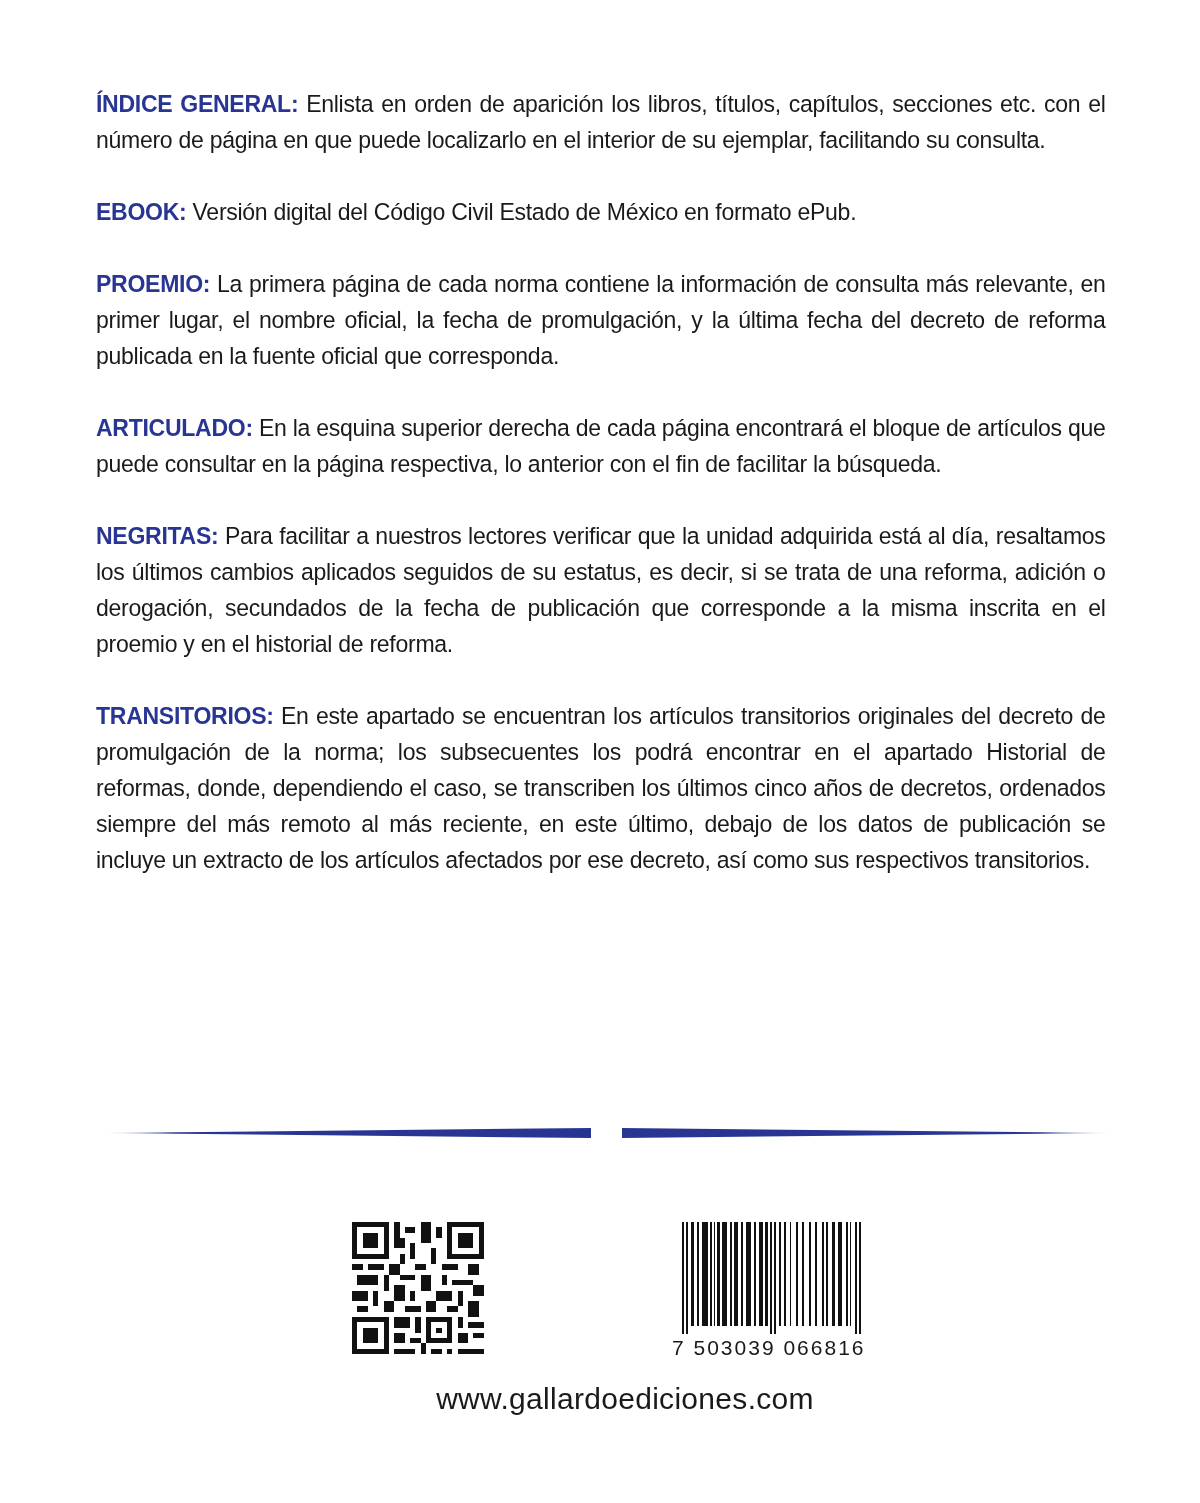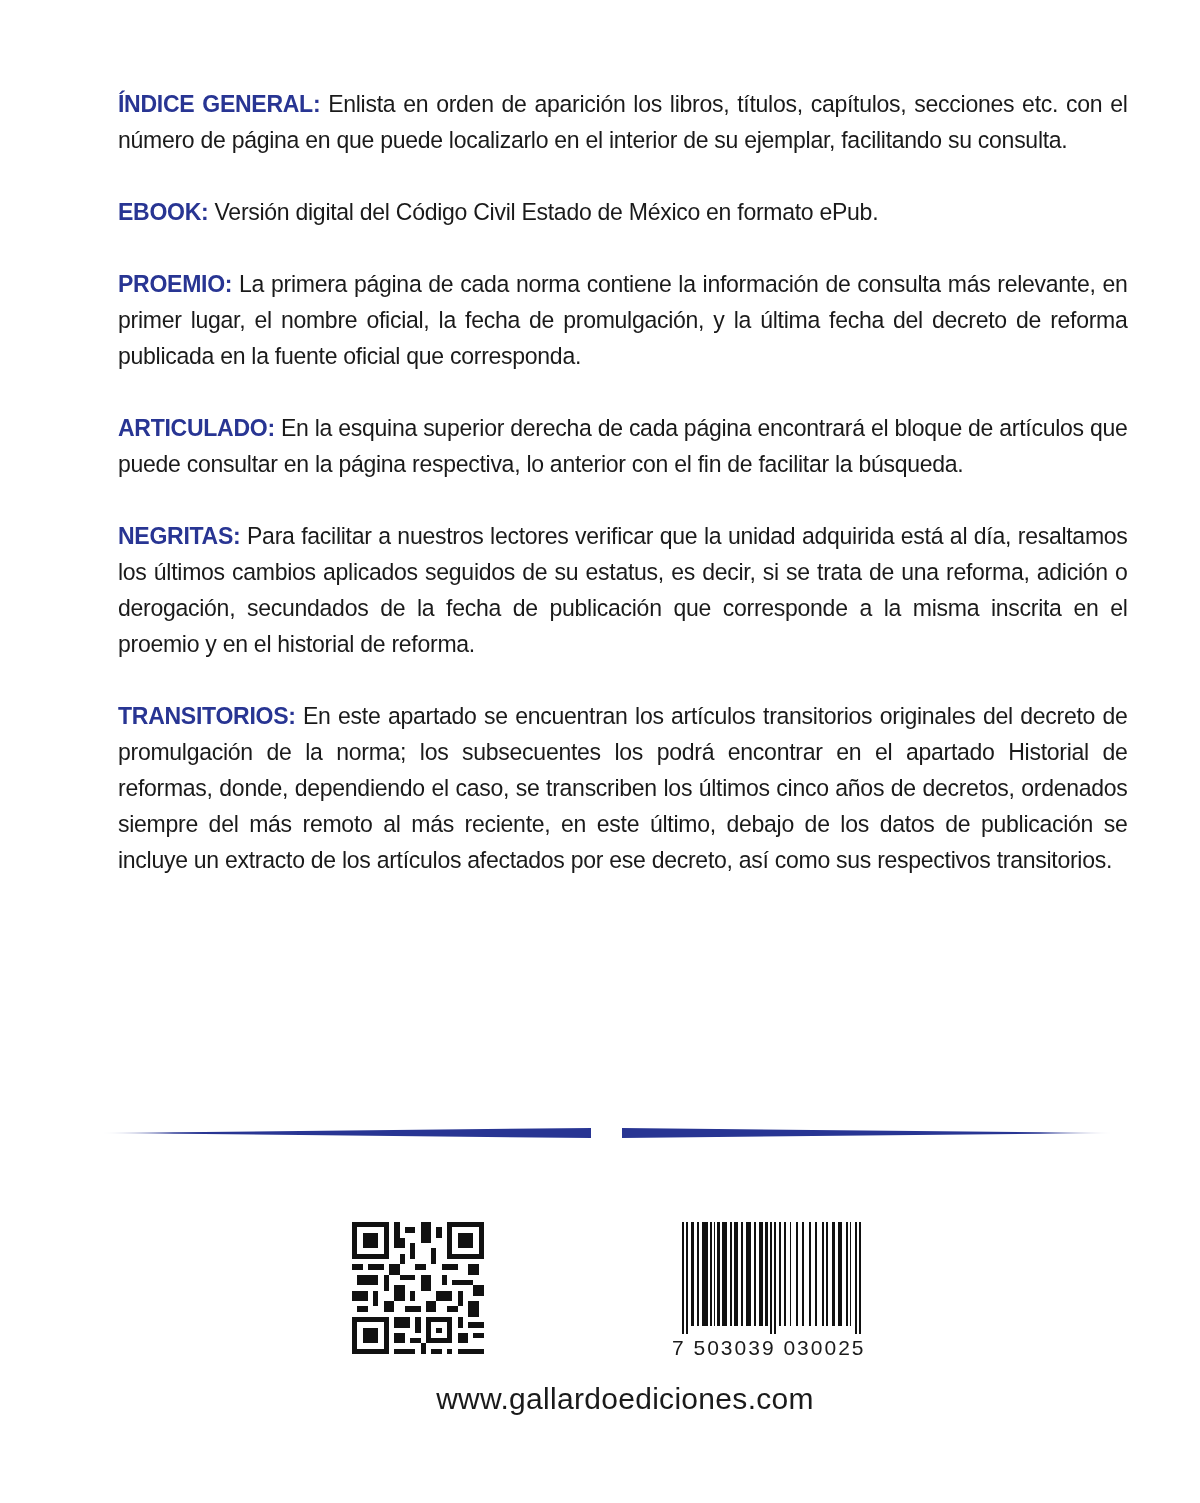--- a/index.html
+++ b/index.html
@@ -1,18 +1,18 @@
 <!DOCTYPE html>
 <html><head>
 <meta charset="utf-8">
 <style>
   html, body { margin:0; padding:0; background:#ffffff; }
   body { width:1200px; height:1503px; position:relative; overflow:hidden;
          font-family:"Liberation Sans", sans-serif; color:#1a1a1a; }
-  .content { position:absolute; left:118px; top:86px; width:1010px; }
+  .content { position:absolute; left:96px; top:86px; width:1010px; }
   .para { font-size:24.5px; line-height:36px; text-align:justify; margin:0 0 36px 0;
           letter-spacing:-0.3px; transform:scaleX(0.94); transform-origin:left top; width:1074px; }
   .term { color:#283593; font-weight:bold; }
   .divider { position:absolute; top:1128px; height:10px; }
   .div-left { left:100px; width:491px; }
   .div-right { left:622px; width:492px; }
   .qr { position:absolute; left:352px; top:1222px; width:132px; height:132px; }
   .barcode { position:absolute; left:672px; top:1222px; width:222px; height:140px; }
   .url { position:absolute; left:0; width:1250px; top:1382px; text-align:center;
          font-size:30px; color:#1a1a1a; letter-spacing:0.3px; }
@@ -138,16 +138,16 @@
         <rect x="150" y="0" width="2" height="104"></rect>
         <rect x="154" y="0" width="2" height="104"></rect>
         <rect x="160" y="0" width="3" height="104"></rect>
         <rect x="166" y="0" width="4" height="104"></rect>
         <rect x="174" y="0" width="2" height="104"></rect>
         <rect x="178" y="0" width="1" height="104"></rect>
       <rect x="183" y="0" width="2" height="112"></rect>
         <rect x="187" y="0" width="2" height="112"></rect>
     </g>
   </svg>
-  <div style="font-family:'Liberation Sans',sans-serif;font-size:21px;letter-spacing:2px;margin-top:-2px;">7 503039 030025</div>
+  <div style="font-family:'Liberation Sans',sans-serif;font-size:21px;letter-spacing:2px;margin-top:-2px;">7 503039 066816</div>
 </div>
 
 <div class="url">www.gallardoediciones.com</div>
 
 </body></html>

